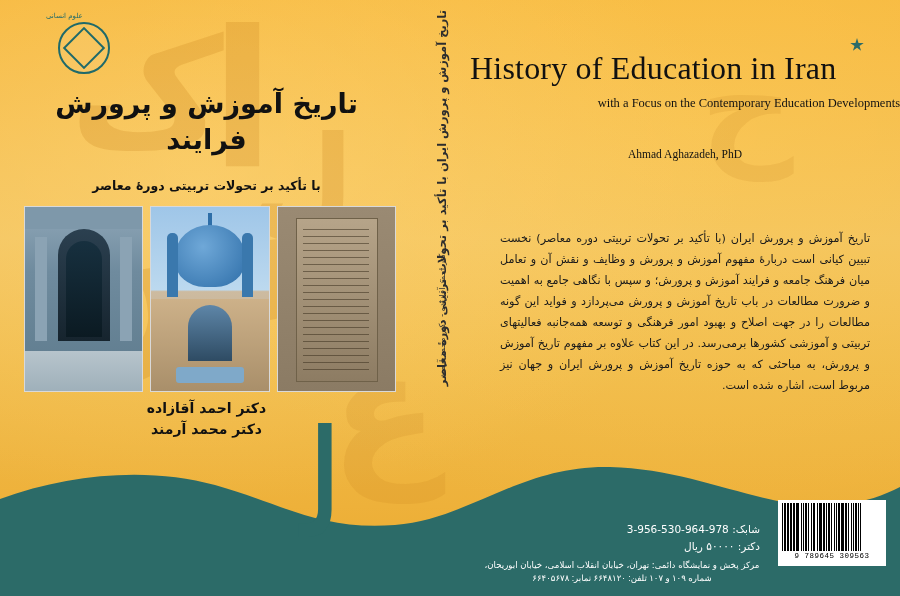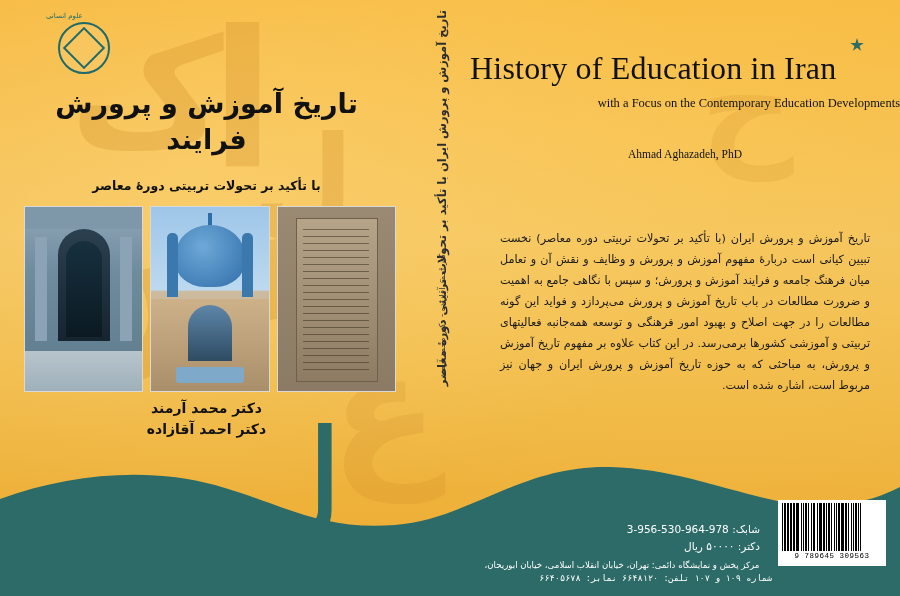--- a/index.html
+++ b/index.html
@@ -91,22 +91,22 @@
   .bars i{display:block;background:#000;height:100%;}
   .bc-num{font-family:"Liberation Mono",monospace;font-size:7.5px;color:#000;text-align:center;
           letter-spacing:0.5px;margin-top:1px;}
 
   .isbn{position:absolute;right:140px;top:523px;direction:rtl;
         font-family:"DejaVu Sans",sans-serif;font-size:10.5px;color:#fff;white-space:nowrap;}
   .price{position:absolute;right:140px;top:540px;direction:rtl;
         font-family:"DejaVu Sans",sans-serif;font-size:10.5px;color:#fff;white-space:nowrap;}
   .addr1{position:absolute;left:472px;top:560px;width:300px;text-align:center;direction:rtl;
         font-family:"DejaVu Sans",sans-serif;font-size:8.6px;color:#fff;white-space:nowrap;}
-  .addr2{position:absolute;left:472px;top:573px;width:300px;text-align:right;direction:rtl;
-        font-family:Liberation Mono, monospace;font-size:8.6px;color:#fff;white-space:nowrap;}
+  .addr2{position:absolute;left:472px;top:573px;width:300px;text-align:center;direction:rtl;
+        font-family:Liberation Sans, sans-serif;font-size:8.6px;color:#fff;white-space:nowrap;}
 
   
   .front{position:absolute;left:0;top:0;width:412px;height:512px;}
   .fa-title{
     position:absolute;left:14px;top:86px;width:385px;text-align:center;direction:rtl;
     font-family:"DejaVu Sans",sans-serif;font-weight:bold;font-size:27px;line-height:36px;color:#111;
   }
   .fa-title .l2{display:block;}
   .fa-sub{
     position:absolute;left:14px;top:178px;width:385px;text-align:center;direction:rtl;
@@ -202,22 +202,22 @@
           <div class="iwan"></div>
           <div class="pool"></div>
       </div>
       <div class="ph ph3">
         <div class="slab"></div>
           <div class="lines"></div>
       </div>
     </div>
 
     <div class="fa-authors">
+      <div>دکتر احمد آقازاده</div>
       <div>دکتر محمد آرمند</div>
-      <div>دکتر احمد آقازاده</div>
     </div>
 
     <div class="swirl">ﻟ</div>
   </div>
 
   <div class="spine">
     <div class="ornament"></div>
   </div>
   <div class="spine-text">
     <div class="spine-title">تاریخ آموزش و پرورش ایران با تأکید بر تحولات تربیتی دورۀ معاصر</div>

